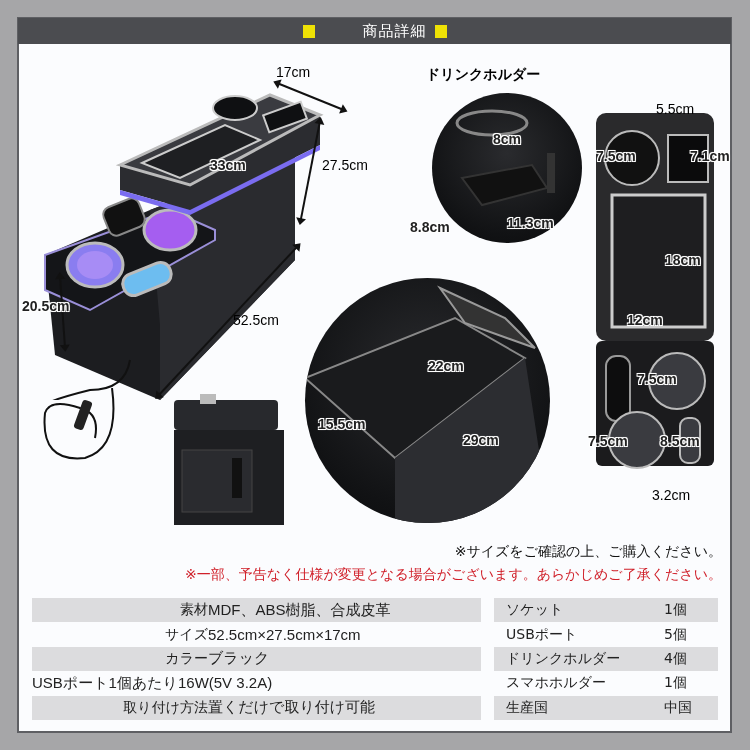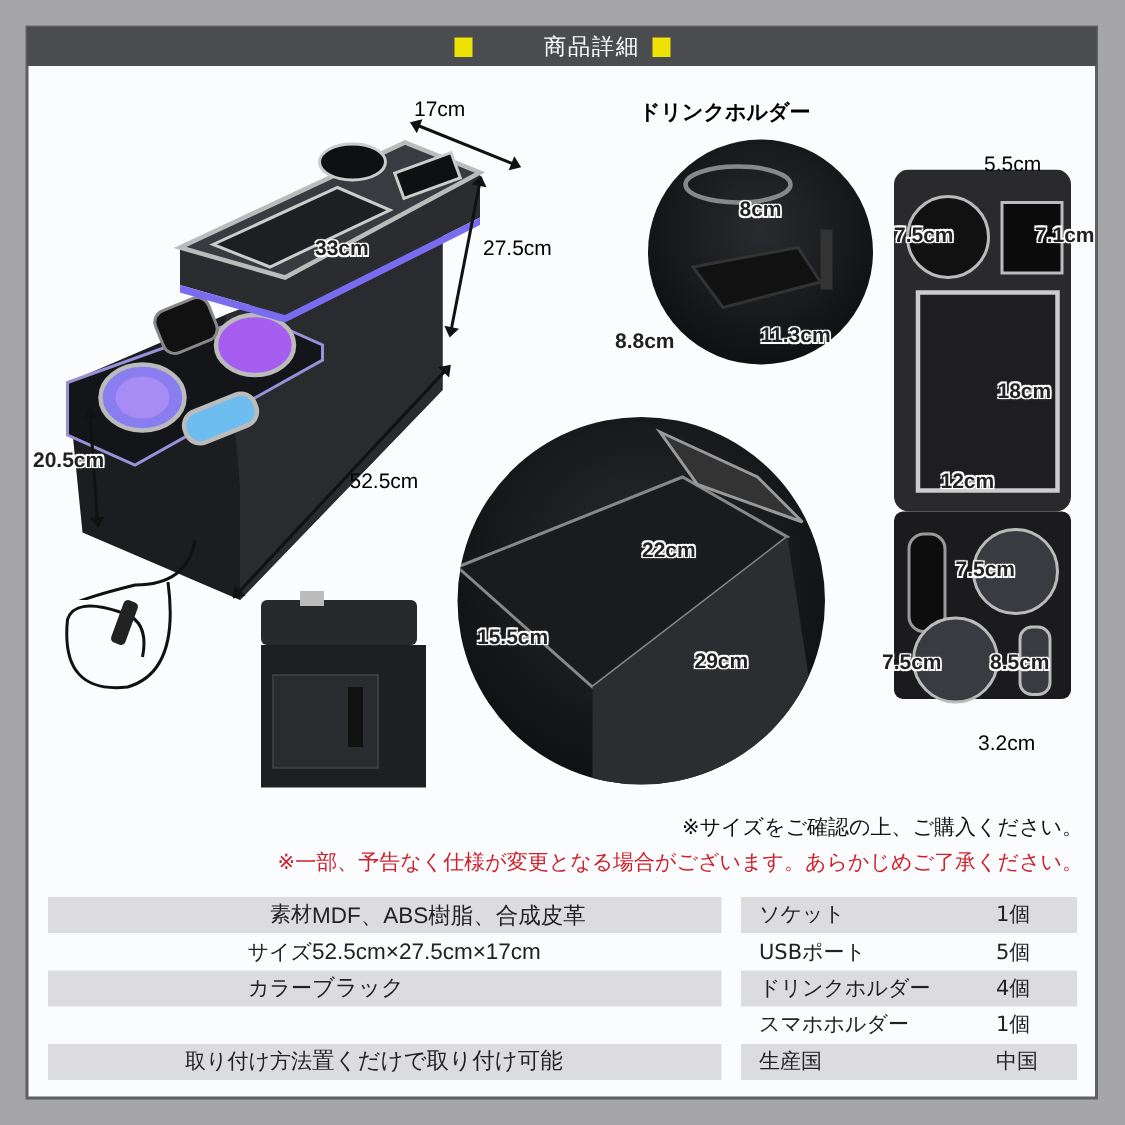--- a/index.html
+++ b/index.html
@@ -155,20 +155,21 @@
   </div>
   <div class="row">
     <span class="k">サイズ</span>
     <span class="v">52.5cm×27.5cm×17cm</span>
   </div>
   <div class="row shaded">
     <span class="k">カラー</span>
     <span class="v">ブラック</span>
   </div>
   <div class="row">
+    <span class="v">USBポート1個あたり16W(5V 3.2A)</span>
   </div>
   <div class="row shaded">
     <span class="k">取り付け方法</span>
     <span class="v">置くだけで取り付け可能</span>
   </div>
 </div>
 
 <div class="spec-table right-table">
   <div class="row shaded">
     <span class="k">ソケット</span>

